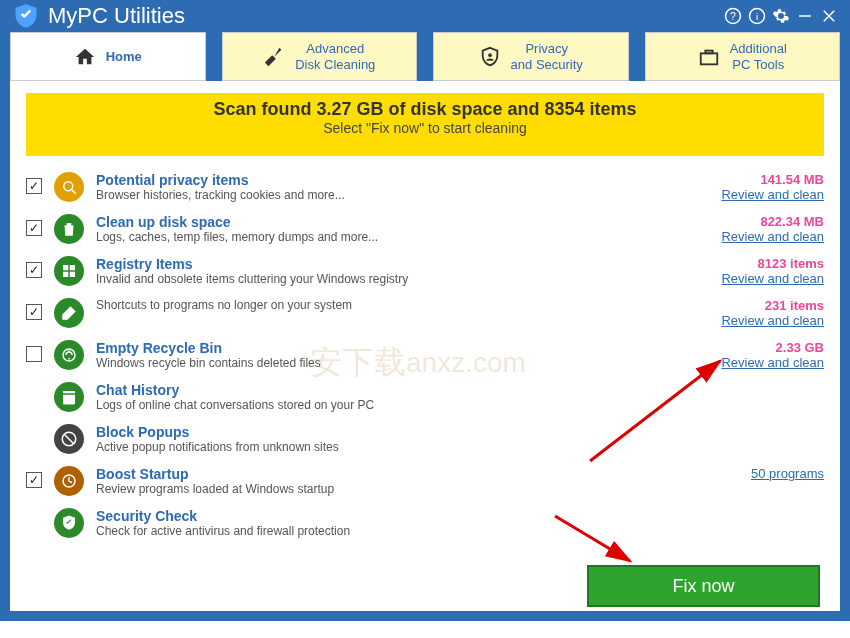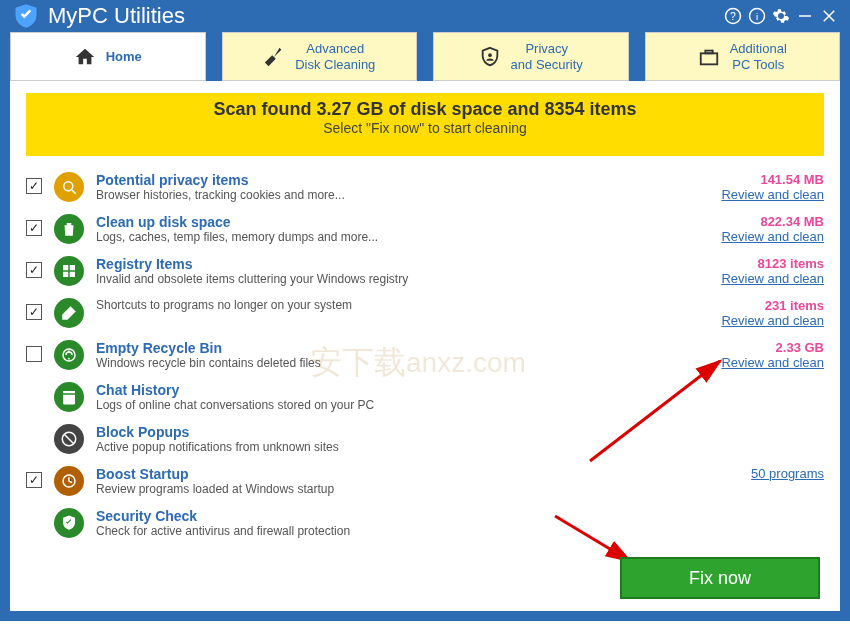--- a/index.html
+++ b/index.html
@@ -31,21 +31,21 @@
 .chk { width: 16px; height: 16px; border: 1px solid #555; margin-top: 6px; flex-shrink: 0; display: flex; align-items: center; justify-content: center; }
 .chk.checked::after { content: "✓"; font-size: 12px; color: #222; line-height: 1; }
 .item-icon { width: 30px; height: 30px; border-radius: 50%; flex-shrink: 0; display: flex; align-items: center; justify-content: center; }
 .item-body { flex: 1; }
 .item-title { font-size: 14px; font-weight: 700; color: #2d6bb3; }
 .item-desc { font-size: 12px; color: #555; }
 .item-right { text-align: right; font-size: 13px; min-width: 120px; }
 .item-stat { font-weight: 700; color: #ec4899; }
 .item-link { color: #2d6bb3; text-decoration: underline; cursor: pointer; }
 
-.fix-btn { position: absolute; right: 20px; bottom: 12px; width: 200px; height: 42px; background: #2ea32e; border: 2px solid #1e7a1e; color: #fff; font-size: 18px; display: flex; align-items: center; justify-content: center; cursor: pointer; }
+.fix-btn { position: absolute; right: 20px; bottom: 4px; width: 233px; height: 42px; background: #2ea32e; border: 2px solid #1e7a1e; color: #fff; font-size: 18px; display: flex; align-items: center; justify-content: center; cursor: pointer; }
 
 .arrow { position: absolute; pointer-events: none; }
 .arrow svg { overflow: visible; }
 
 .watermark { position: absolute; top: 260px; left: 300px; opacity: 0.15; font-size: 28px; color: #a16207; pointer-events: none; display:flex; flex-direction:row; align-items:center; }
 .watermark .wm-top { font-size: 32px; }
 </style>
 </head>
 <body>
 

